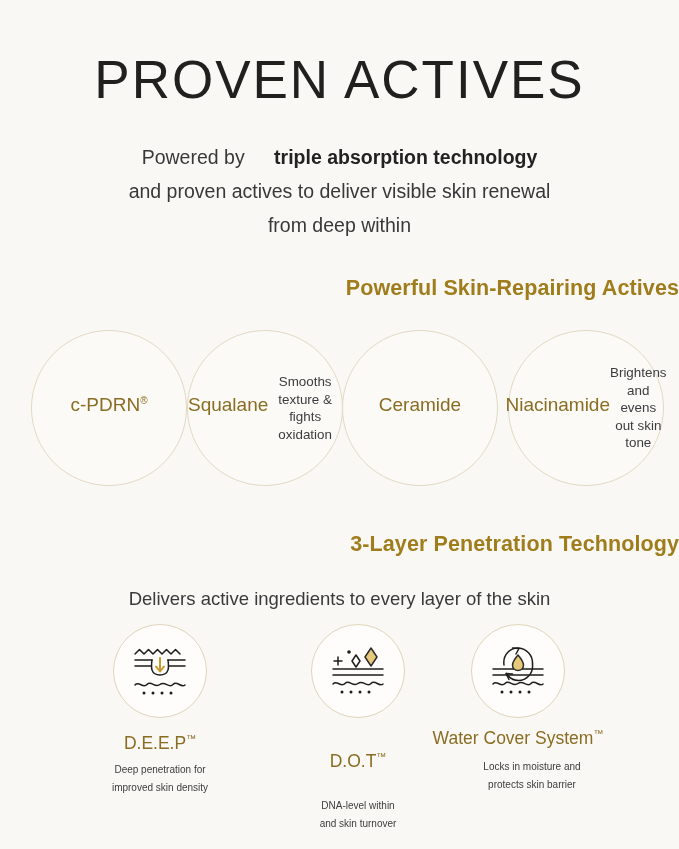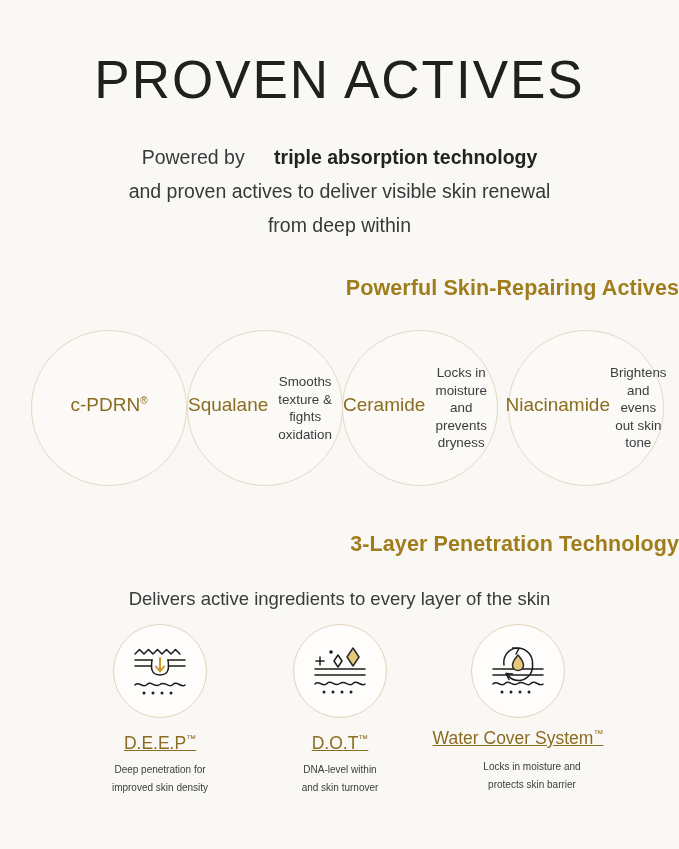--- a/index.html
+++ b/index.html
@@ -140,21 +140,21 @@
   }
   .tech-item {
     position: absolute;
     top: 0;
     width: 200px;
     display: flex;
     flex-direction: column;
     align-items: center;
   }
   .tech-item:nth-child(1) { left: 60px; }
-  .tech-item:nth-child(2) { left: 240px; }
+  .tech-item:nth-child(2) { left: 258px; gap: 18px; }
   .tech-item:nth-child(3) { left: 418px; }
 
   .tech-circle {
     width: 94px;
     height: 94px;
     border-radius: 50%;
     border: 1px solid #e0d4ba;
     background: #fefdfb;
     display: flex;
     align-items: center;
@@ -162,21 +162,20 @@
     box-sizing: border-box;
   }
   .tech-circle svg { display: block; }
 
   .tech-name {
     margin-top: 15px;
     font-size: 17.5px;
     font-weight: 400;
     color: #8a6d22;
     white-space: nowrap;
-    text-decoration: underline;
   }
   .tech-name .tm {
     font-size: 10px;
     vertical-align: super;
     line-height: 0;
   }
   .tech-desc {
     margin-top: 7px;
     font-size: 10px;
     line-height: 17.5px;
@@ -207,22 +206,20 @@
     <div class="active-item">
       <div class="active-name"><span>c-PDRN</span><span class="sup">®</span></div>
     </div>
     <div class="active-item">
       <div class="active-name"><span>Squalane</span><span class="sup"></span></div>
       <div class="active-desc">Smooths texture &amp;
 fights oxidation</div>
     </div>
     <div class="active-item">
       <div class="active-name"><span>Ceramide</span><span class="sup"></span></div>
-      <div class="active-desc">Locks in moisture
-and prevents dryness</div>
     </div>
     <div class="active-item">
       <div class="active-name"><span>Niacinamide</span><span class="sup"></span></div>
       <div class="active-desc">Brightens and
 evens out skin tone</div>
     </div>
   </div>
 
   <div class="gold-heading" id="layers-heading">3-Layer Penetration Technology</div>
   <div class="layers-sub">Delivers active ingredients to every layer of the skin</div>

